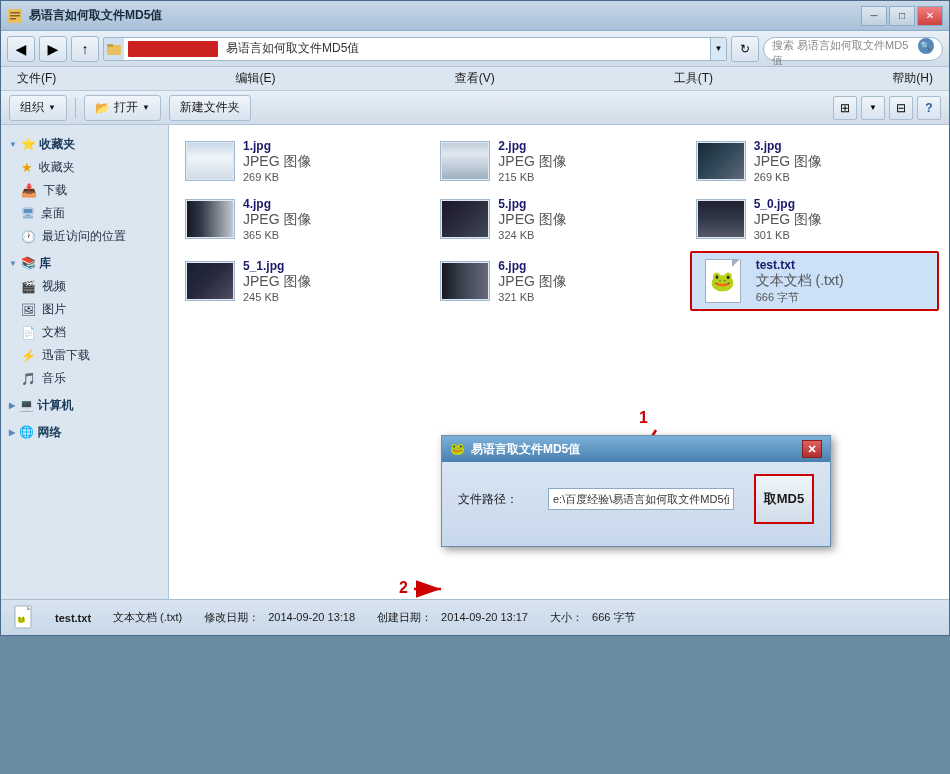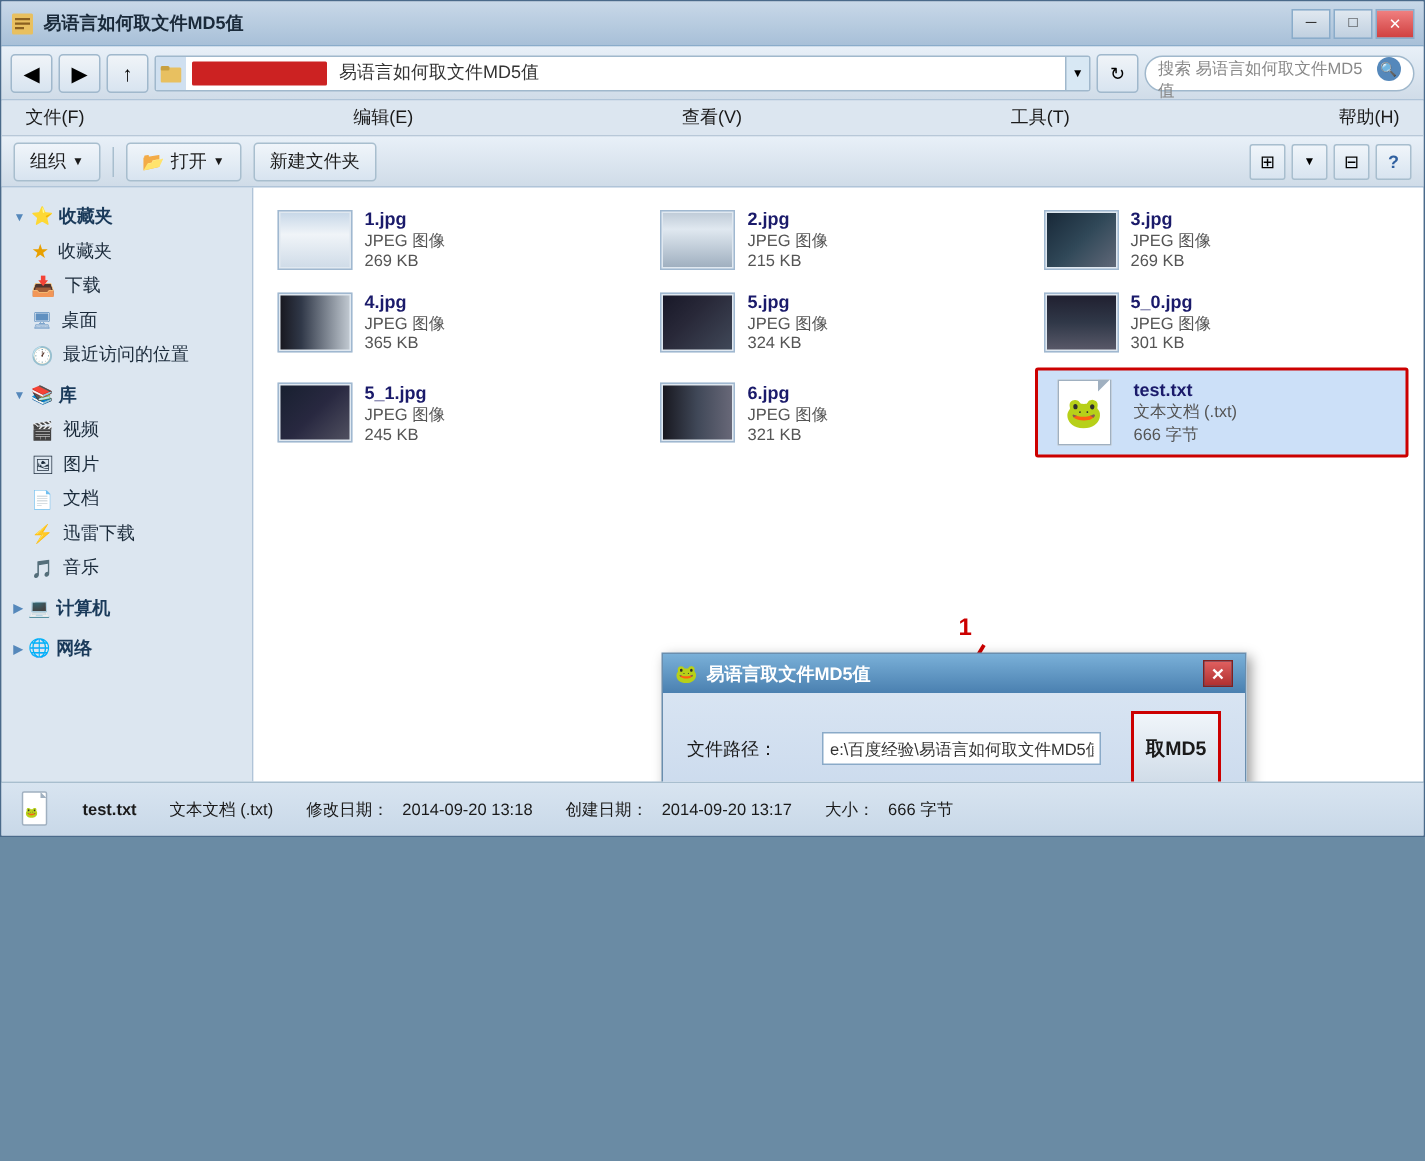--- a/index.html
+++ b/index.html
@@ -8,21 +8,21 @@
       font-size: 12px;
       background: #6a8ba4;
       width: 950px;
       height: 774px;
       overflow: hidden;
     }
 
     
     .window {
       width: 950px;
-      height: 558px;
+      height: 636px;
       background: #dce6f0;
       border: 1px solid #4a6a8a;
       display: flex;
       flex-direction: column;
     }
 
     .title-bar {
       height: 30px;
       background: linear-gradient(to bottom, #c8d8e8 0%, #a8c0d8 100%);
       display: flex;
@@ -352,21 +352,21 @@
       flex: 1;
     }
 
     .file-name {
       font-size: 12px;
       color: #1a1a6a;
       font-weight: bold;
     }
 
     .file-type {
-      font-size: 11px;
+      font-size: 14px;
       color: #555;
     }
 
     .file-size {
       font-size: 11px;
       color: #555;
     }
 
     
     .txt-icon {

